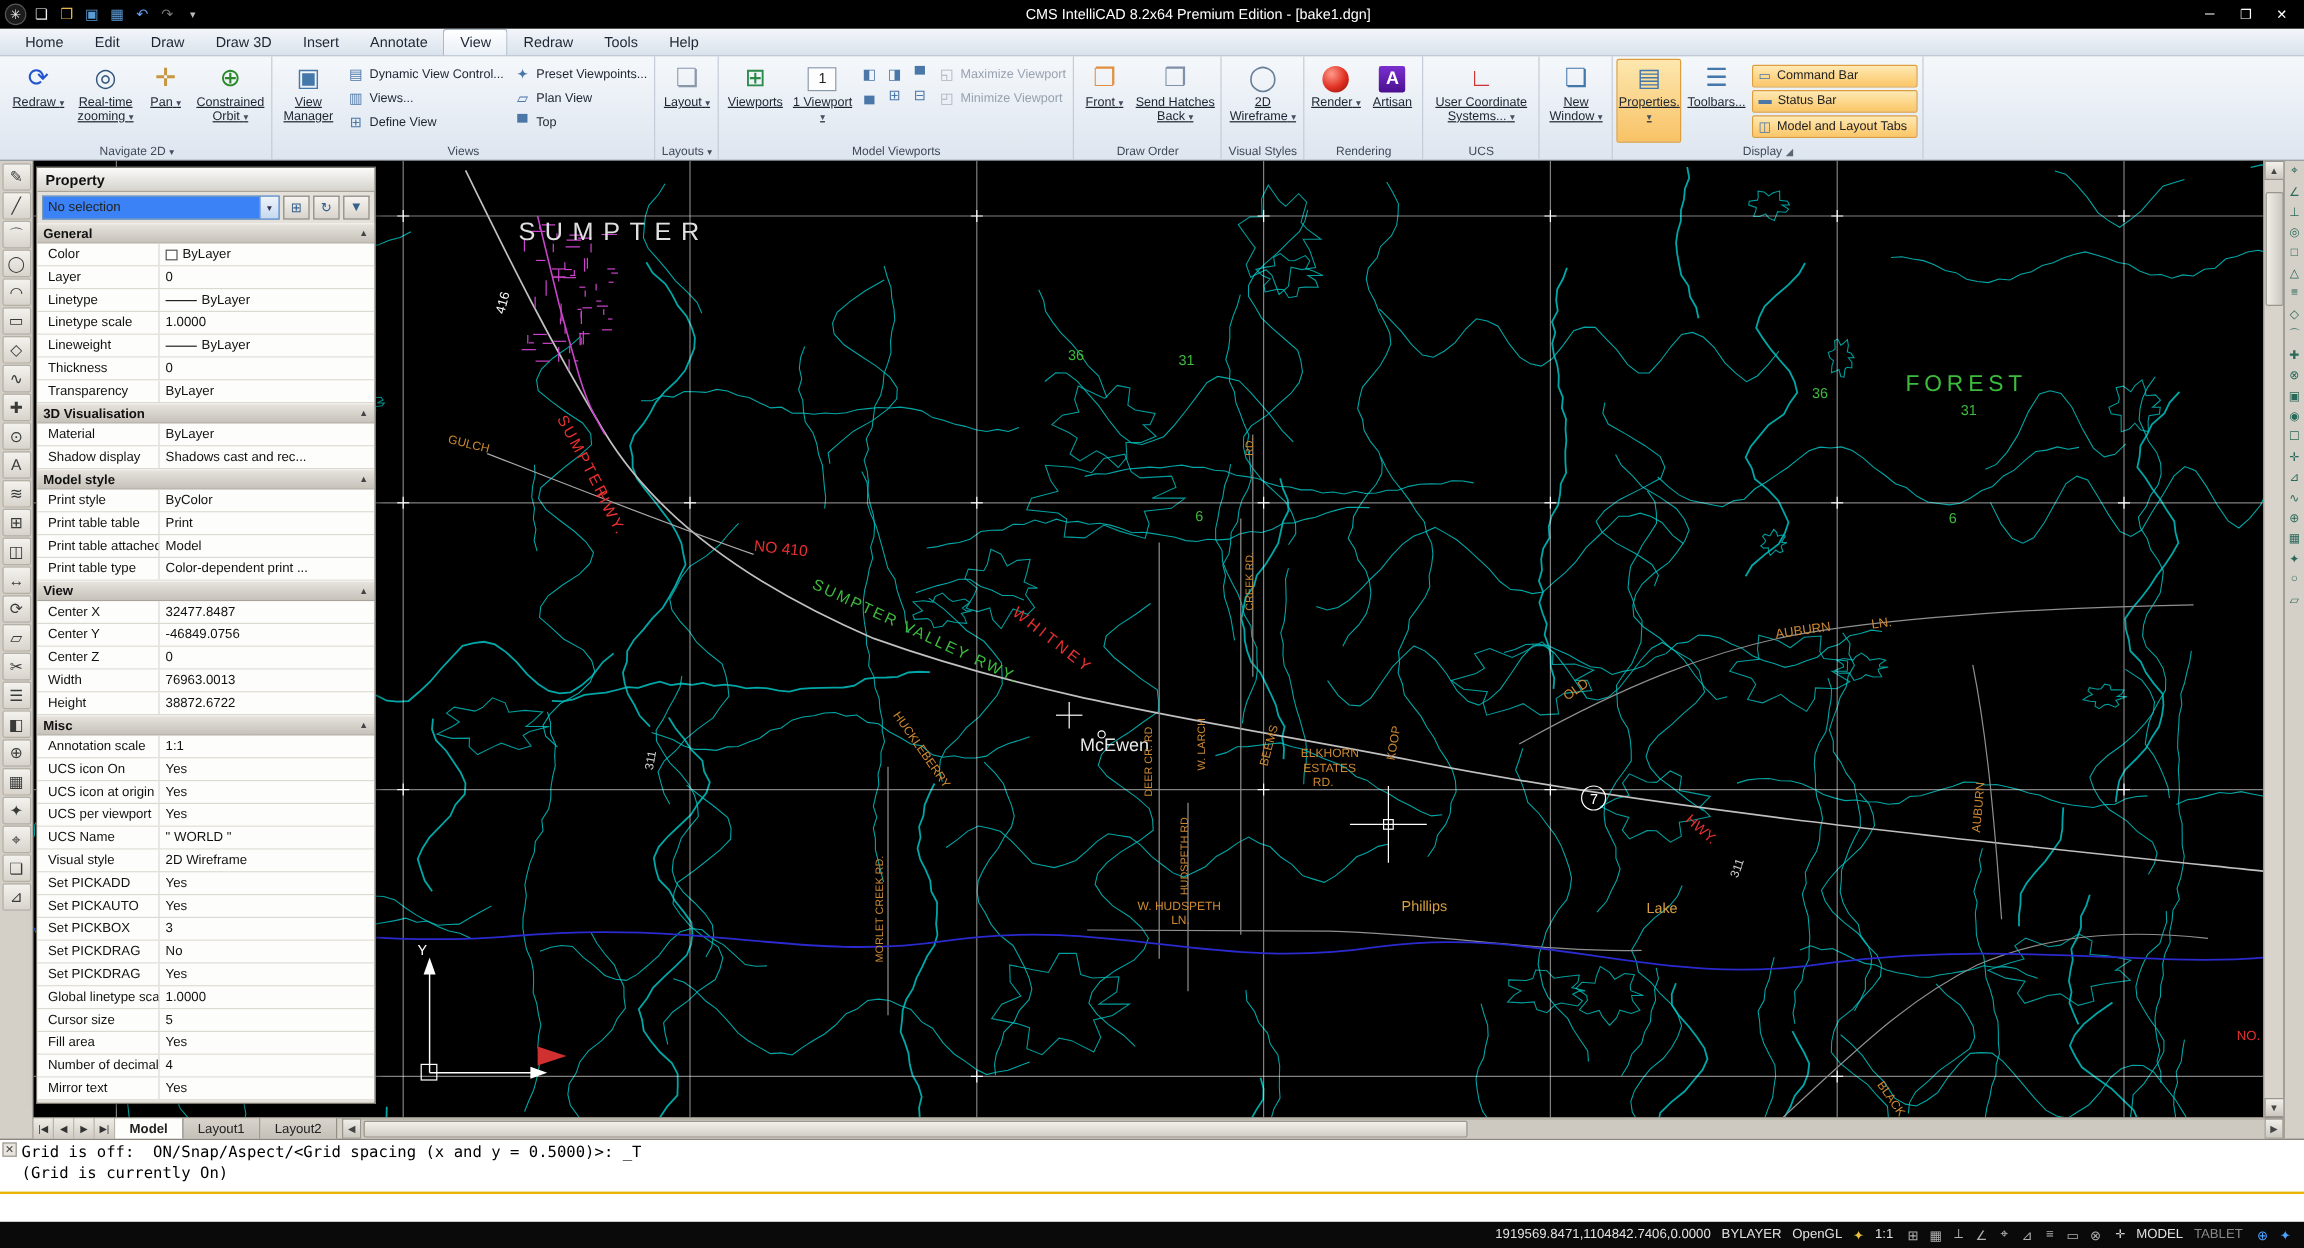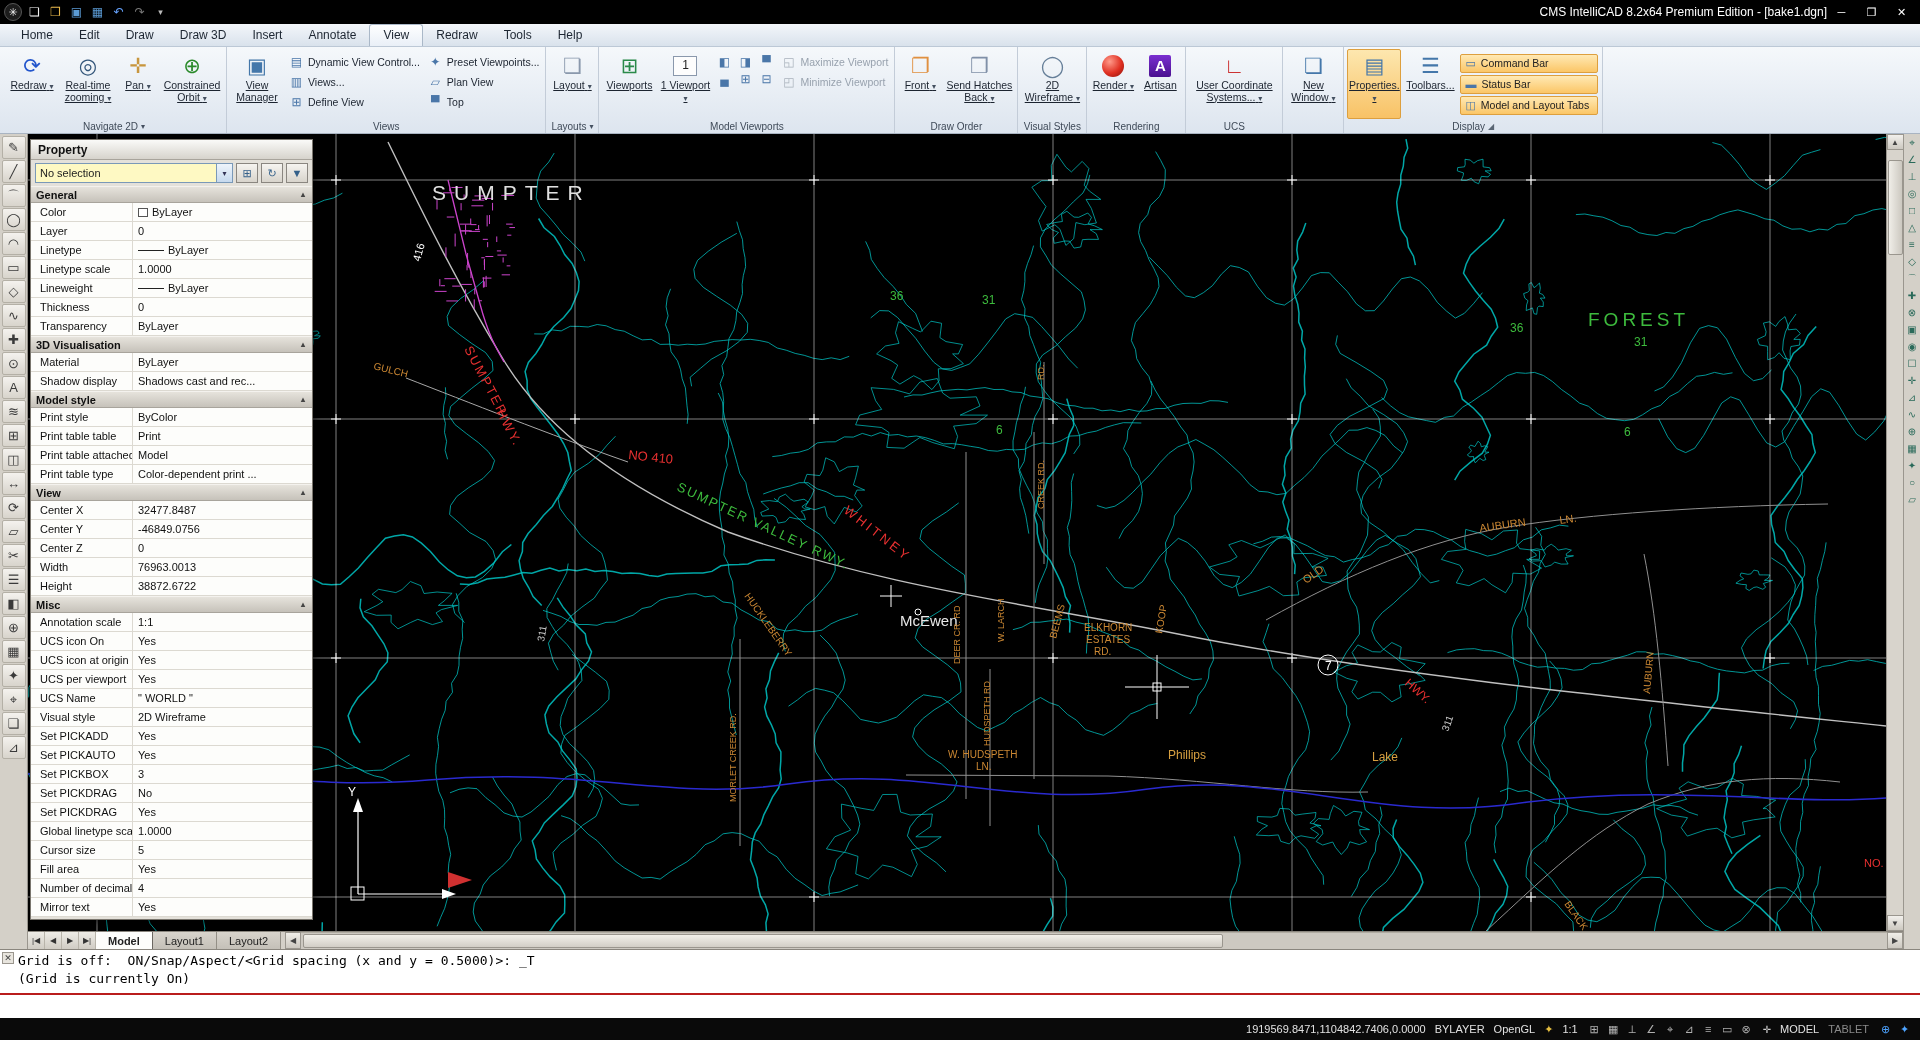--- a/index.html
+++ b/index.html
@@ -5,21 +5,21 @@
   *{box-sizing:border-box;margin:0;padding:0;}
   html,body{width:1920px;height:1040px;overflow:hidden;}
   body{font-family:"Liberation Sans",sans-serif;background:#d4d0c8;font-size:12px;}
 
   
   .titlebar{height:24px;background:#000;color:#fff;display:flex;align-items:center;padding:0 4px;}
   .appico{width:18px;height:18px;border-radius:50%;background:#1c1c1c;border:1px solid #555;color:#eee;display:flex;align-items:center;justify-content:center;font-size:11px;margin-right:3px;}
   .qat{display:flex;gap:2px;align-items:center;}
   .qbtn{width:19px;height:19px;display:flex;align-items:center;justify-content:center;font-size:12px;border-radius:2px;}
   .ic-new{color:#f2f2f2}.ic-open{color:#e8b84b}.ic-save{color:#5b9bd5}.ic-saveas{color:#5b9bd5}.ic-undo{color:#66a3ff}.ic-redo{color:#7a7a7a}.ic-more{color:#bbb;font-size:9px}
-  .title-text{flex:1;text-align:right;font-size:12px;color:#fff;}
+  .title-text{flex:1;text-align:center;font-size:12px;color:#fff;}
   .win-controls{display:flex;gap:1px;}
   .wbtn{width:29px;height:19px;display:flex;align-items:center;justify-content:center;font-size:11px;color:#fff;}
 
   
   .tabrow{height:23px;background:linear-gradient(#f3f6fa,#d9e2ec);display:flex;align-items:flex-end;padding-left:8px;border-bottom:1px solid #bcc8d6;}
   .mtab{padding:3px 13px 4px;font-size:12px;color:#1d2632;cursor:default;}
   .mtab.active{background:linear-gradient(#feffff,#e9eff7);border:1px solid #aab8c8;border-bottom:none;border-radius:3px 3px 0 0;}
 
   
   .ribbon{height:87px;background:linear-gradient(#f5f8fb,#dde5ef);display:flex;border-bottom:1px solid #a9b4c2;padding-left:2px;}
@@ -73,35 +73,35 @@
   .htrack{flex:1;background:#cdc9c1;position:relative;border-top:1px solid #b0aca2;}
   .hthumb{position:absolute;left:2px;top:1px;bottom:1px;width:58%;background:linear-gradient(#f2f0ea,#d2cec6);border:1px solid #9a968e;border-radius:2px;}
 
   .right-toolbar{width:17px;background:#d4d0c8;border-left:1px solid #9a968e;display:flex;flex-direction:column;align-items:center;overflow:hidden;}
   .rtbtn{width:16px;height:17px;display:flex;align-items:center;justify-content:center;font-size:10px;color:#2a6a5a;}
 
   
   .prop-panel{position:absolute;left:30px;top:5px;width:283px;height:781px;background:#e4e1da;border:1px solid #7a766e;box-shadow:2px 2px 6px rgba(0,0,0,.5);z-index:5;display:flex;flex-direction:column;overflow:hidden;}
   .prop-title{height:20px;display:flex;align-items:center;padding-left:7px;font-size:12px;font-weight:bold;color:#111;background:linear-gradient(#fafaf8,#d6d3cc);border-bottom:1px solid #a8a49c;}
   .prop-selrow{height:26px;display:flex;align-items:center;gap:3px;padding:0 4px;}
-  .prop-select{flex:1;height:20px;background:#fef9c3;border:1px solid #7a99b8;display:flex;align-items:center;font-size:11px;color:#222;}
+  .prop-select{flex:1;height:20px;background:#3b82f6;border:1px solid #7a99b8;display:flex;align-items:center;font-size:11px;color:#222;}
   .prop-select .seltext{flex:1;padding-left:4px;}
   .sel-caret{width:16px;height:18px;background:linear-gradient(#eef4fb,#c6d9ee);border-left:1px solid #7a99b8;display:flex;align-items:center;justify-content:center;font-size:8px;color:#335;}
   .prop-btn{width:22px;height:20px;border:1px solid #8a8680;background:linear-gradient(#f6f4f0,#d8d4cc);font-size:11px;display:flex;align-items:center;justify-content:center;color:#35618a;}
   .psec{height:17px;display:flex;align-items:center;justify-content:space-between;padding:0 7px 0 5px;background:linear-gradient(#e6e3dc,#c6c2ba);border-top:1px solid #f4f2ee;border-bottom:1px solid #a8a49c;font-size:11px;font-weight:bold;color:#111;}
   .parrow{font-size:8px;color:#444;}
   .prow{display:grid;grid-template-columns:102px 1fr;height:19px;border-bottom:1px solid #dcd9d1;background:#fdfdfb;font-size:11px;}
   .plabel{padding:3px 2px 0 9px;border-right:1px solid #dcd9d1;color:#111;white-space:nowrap;overflow:hidden;}
   .pvalue{padding:0 2px 0 5px;display:flex;align-items:center;gap:4px;color:#111;white-space:nowrap;overflow:hidden;}
   .swatch{width:10px;height:9px;background:#fff;border:1px solid #555;display:inline-block;flex:none;}
   .linesample{width:26px;height:0;border-top:1px solid #222;display:inline-block;flex:none;}
 
   
   .cmd{height:69px;background:#fff;border-top:1px solid #8a867e;position:relative;font-family:"DejaVu Sans Mono",monospace;font-size:13px;color:#000;}
-  .cmd-history{height:45px;padding:2px 4px 0 18px;border-bottom:2px solid #b91c1c;white-space:pre;line-height:1.35;overflow:hidden;}
+  .cmd-history{height:45px;padding:2px 4px 0 18px;border-bottom:2px solid #eab308;white-space:pre;line-height:1.35;overflow:hidden;}
   .cmd-line{height:22px;padding:3px 4px 0 18px;white-space:pre;}
   .cmd-close{position:absolute;left:2px;top:2px;width:12px;height:12px;border:1px solid #9a968e;background:#e8e5de;color:#444;font-size:9px;line-height:10px;text-align:center;font-family:"Liberation Sans",sans-serif;}
 
   
   .statusbar{height:22px;background:#0a0a0a;color:#ddd;display:flex;align-items:center;font-size:11px;gap:9px;padding:0 8px;}
   .sb-spacer{flex:1;}
   .sb-ic{color:#b0b0b0;font-size:11px;display:inline-flex;align-items:center;justify-content:center;width:15px;}
   .sb-ic.blue{color:#4da3ff;}
   #sb-icons,#sb-right-icons{display:inline-flex;gap:4px;}
   .sb-item{color:#e2e2e2;}

